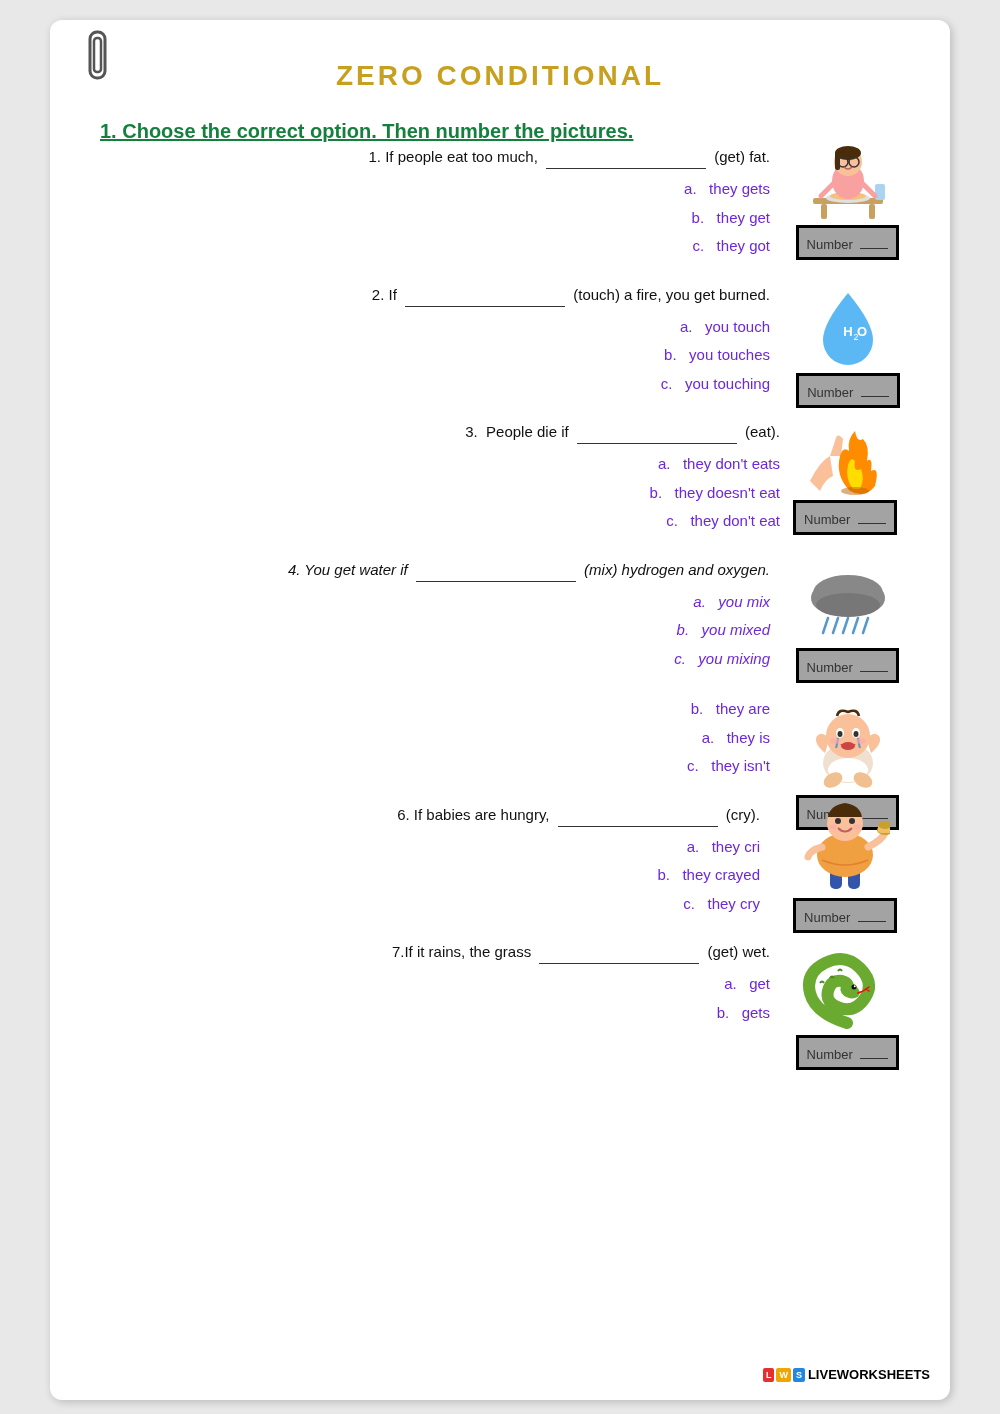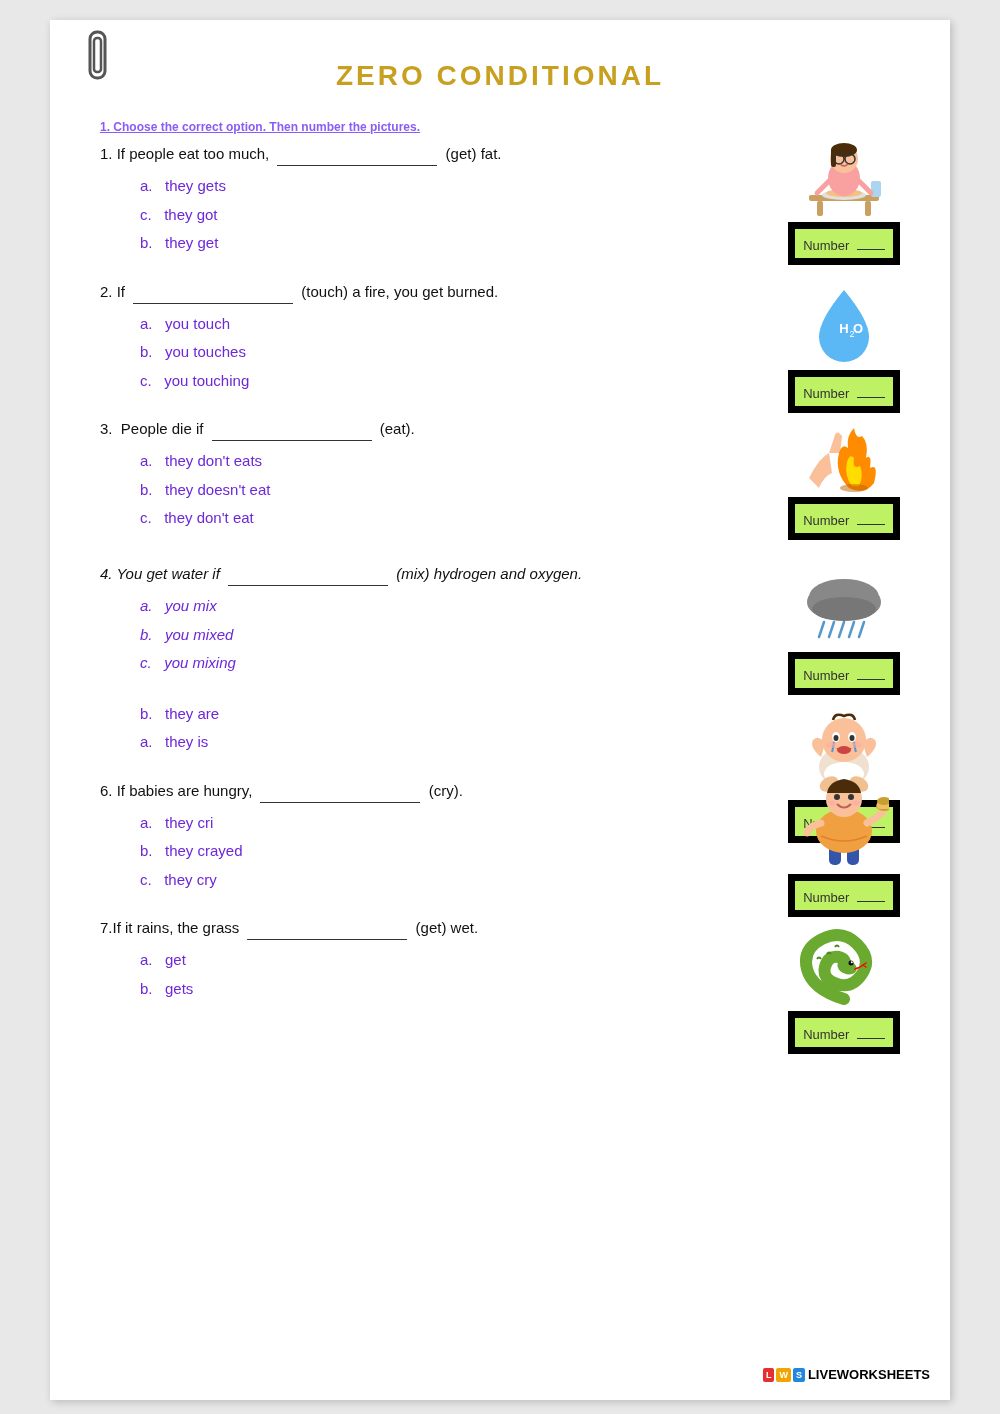--- a/index.html
+++ b/index.html
@@ -11,42 +11,43 @@
       align-items: flex-start;
       padding: 20px;
     }
     .page {
       width: 900px;
       min-height: 1380px;
       background: white;
       padding: 30px 50px 40px 50px;
       position: relative;
       box-shadow: 2px 2px 8px rgba(0,0,0,0.2);
+      border-radius: 12px;
     }
     .clip-icon {
       position: absolute;
       top: 10px;
       left: 30px;
       font-size: 36px;
       color: #333;
     }
     .page-title {
       text-align: center;
       color: #c8a020;
       font-size: 28px;
       font-weight: bold;
       letter-spacing: 3px;
       margin-bottom: 28px;
       margin-top: 10px;
     }
     .section-instruction {
-      font-size: 12px;
+      font-size: 20px;
       font-weight: bold;
-      margin-bottom: 8px;
-      color: #8b5cf6;
+      margin-bottom: 2px;
+      color: #15803d;
     }
     .section-instruction span {
       font-weight: bold;
       text-decoration: underline;
     }
     .question-text {
       font-size: 15px;
       color: #111;
       margin-bottom: 6px;
       line-height: 1.6;
@@ -73,22 +74,22 @@
       margin-top: 4px;
       white-space: nowrap;
     }
     .number-line {
       display: inline-block;
       border-bottom: 1px solid #333;
       width: 28px;
       margin-left: 4px;
     }
     .img-box-border {
-      border: 7px solid #000000;
-      background: #bef264;
+      border: 3px solid #000000;
+      background: #a3a3a3;
       padding: 5px 8px;
       display: flex;
       flex-direction: column;
       align-items: center;
     }
     .liveworksheets {
       position: absolute;
       bottom: 18px;
       right: 20px;
       display: flex;
@@ -117,31 +118,31 @@
       <rect x="14" y="8" width="7" height="34" rx="3" ry="3" fill="none" stroke="#555" stroke-width="2.5"></rect>
     </svg>
   </div>
 
   <div class="page-title">ZERO CONDITIONAL</div>
 
   <div class="section-instruction">
     <span>1. Choose the correct option. Then number the pictures.</span>
   </div>
 
-  <div style="position:relative;">
+  <div style="position:relative;text-align:right;">
 
     <div style="position:relative; margin-bottom:22px;">
       <div style="padding-right:130px;">
         <div class="question-text">
           1. If people eat too much, <span class="blank"></span> (get) fat.
         </div>
         <div class="options">
           <div class="option">a. &nbsp; they gets</div>
+          <div class="option">b. &nbsp; they get</div>
           <div class="option">c. &nbsp; they got</div>
-          <div class="option">b. &nbsp; they get</div>
         </div>
       </div>
 
       <div style="position:absolute; right:0; top:0; display:flex; flex-direction:column; align-items:center;">
         <div style="width:105px; height:80px; display:flex; align-items:center; justify-content:center;">
 
           <svg width="90" height="78" viewBox="0 0 90 78">
 
             <rect x="10" y="52" width="70" height="6" rx="2" fill="#c8a060"></rect>
             <rect x="18" y="58" width="6" height="15" rx="2" fill="#c8a060"></rect>
@@ -264,20 +265,21 @@
           <span class="number-label">Number <span class="number-line"></span></span>
         </div>
       </div>
     </div>
 
     <div style="position:relative; margin-bottom:22px;">
       <div style="padding-right:130px;">
         <div class="options">
           <div class="option">b. &nbsp; they are</div>
           <div class="option">a. &nbsp; they is</div>
+          <div class="option">c. &nbsp; they isn't</div>
         </div>
       </div>
 
       <div style="position:absolute; right:0; top:0; display:flex; flex-direction:column; align-items:center;">
         <div style="width:105px; height:100px; display:flex; align-items:center; justify-content:center;">
           <svg width="90" height="95" viewBox="0 0 90 95">
 
             <ellipse cx="45" cy="65" rx="25" ry="20" fill="#f0e0d0"></ellipse>
 
             <ellipse cx="45" cy="72" rx="20" ry="12" fill="white"></ellipse>

